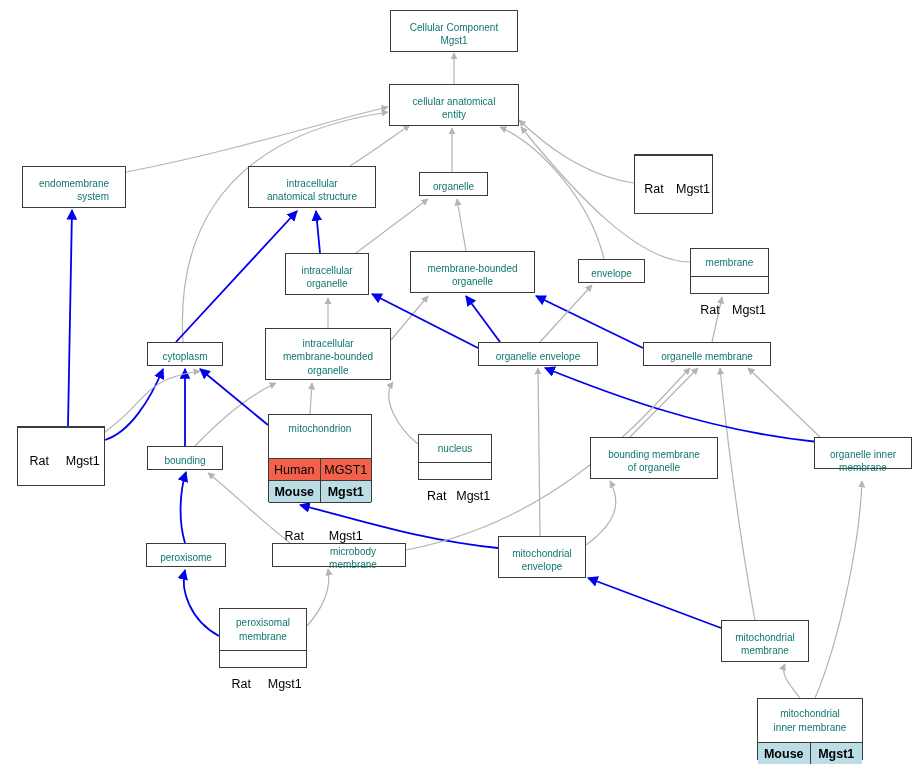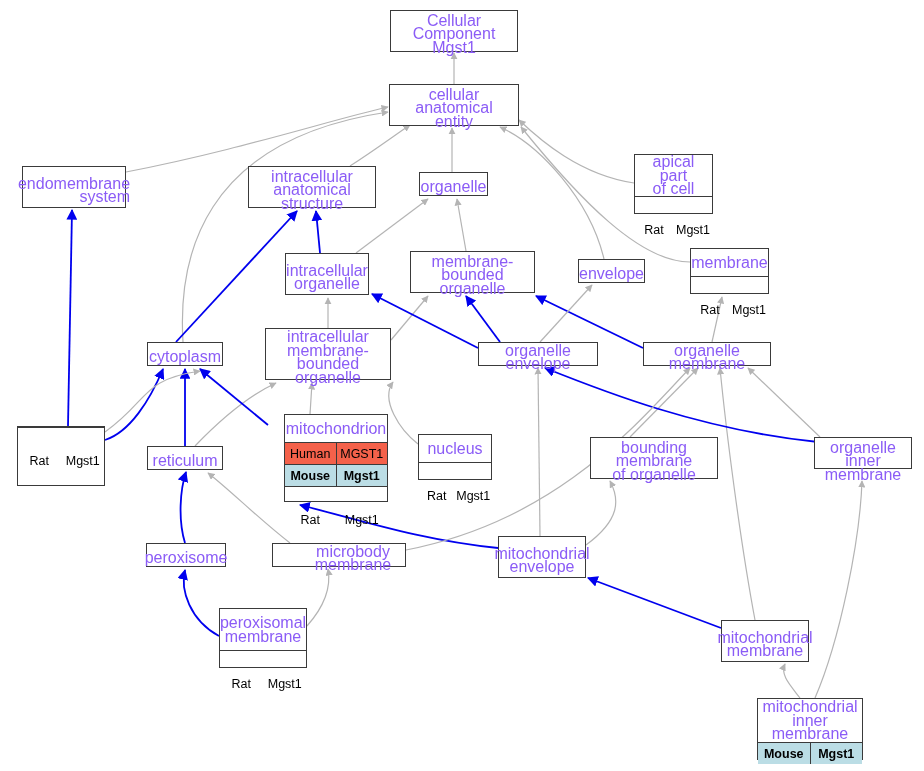--- a/index.html
+++ b/index.html
@@ -2,21 +2,21 @@
 <html><head>
 <meta charset="utf-8">
 <style>
   html,body{margin:0;padding:0;background:#ffffff;}
   body{font-family:"Liberation Sans", sans-serif;}
   #canvas{position:relative;width:924px;height:771px;background:#fff;overflow:hidden;}
   svg#edges{position:absolute;left:0;top:0;width:924px;height:771px;pointer-events:none;}
   .node{position:absolute;box-sizing:border-box;background:#ffffff;border:1.6px solid #3a3a3a;
         display:flex;flex-direction:column;}
   .node .title{flex:0 0 auto;display:flex;align-items:center;justify-content:center;
-        text-align:center;font-size:16px;color:#8b5cf6;line-height:13.5px;padding:2px 5px;
+        text-align:center;font-size:10px;color:#0f766e;line-height:13.5px;padding:2px 5px;
         white-space:pre-line;}
   .annots{display:flex;flex-direction:column;border-top:1.6px solid #3a3a3a;}
   .annot-row{display:flex;height:21px;}
   .annot-row + .annot-row{border-top:1.6px solid #3a3a3a;}
   .annot-cell{flex:1 1 50%;display:flex;align-items:center;justify-content:center;
         font-size:12.5px;color:#000;}
   .annot-cell.left{border-right:1.6px solid #3a3a3a;}
   .sp-human{background:#F4614A;}
   .sp-mouse{background:#BBDDE5;font-weight:bold;}
   .sp-rat{background:#FFD700;margin-top:33px;}
@@ -93,22 +93,20 @@
 system</div>
       </div>
       <div class="node" style="left: 248px; top: 166px; width: 128px; height: 42px;">
         <div class="title" style="height: 42px;">intracellular
 anatomical structure</div>
       </div>
       <div class="node" style="left: 419px; top: 172px; width: 69px; height: 24px;">
         <div class="title" style="height: 24px;">organelle</div>
       </div>
       <div class="node" style="left: 634px; top: 154px; width: 79px; height: 60px;">
-        <div class="title" style="height: 37.4px;">apical part
-of cell</div>
         <div class="annots">
           <div class="annot-row">
             <div class="annot-cell left sp-rat">Rat</div>
             <div class="annot-cell sp-rat">Mgst1</div>
           </div>
         </div>
       </div>
       <div class="node" style="left: 285px; top: 253px; width: 84px; height: 42px;">
         <div class="title" style="height: 42px;">intracellular
 organelle</div>
@@ -144,21 +142,21 @@
         <div class="title" style="height: 24px;">organelle membrane</div>
       </div>
       <div class="node" style="left: 17px; top: 426px; width: 88px; height: 60px;">
         <div class="annots">
           <div class="annot-row">
             <div class="annot-cell left sp-rat">Rat</div>
             <div class="annot-cell sp-rat">Mgst1</div>
           </div>
         </div>
       </div>
-      <div class="node" style="left: 284px; top: 414px; width: 104px; height: 88px;">
+      <div class="node" style="left: 268px; top: 414px; width: 104px; height: 88px; gap: 16px;">
         <div class="title" style="height: 23.4px;">mitochondrion</div>
         <div class="annots">
           <div class="annot-row">
             <div class="annot-cell left sp-human">Human</div>
             <div class="annot-cell sp-human">MGST1</div>
           </div>
           <div class="annot-row">
             <div class="annot-cell left sp-mouse">Mouse</div>
             <div class="annot-cell sp-mouse">Mgst1</div>
           </div>
@@ -171,21 +169,21 @@
       <div class="node" style="left: 418px; top: 434px; width: 74px; height: 46px;">
         <div class="title" style="height: 23.4px;">nucleus</div>
         <div class="annots">
           <div class="annot-row">
             <div class="annot-cell left sp-rat">Rat</div>
             <div class="annot-cell sp-rat">Mgst1</div>
           </div>
         </div>
       </div>
       <div class="node" style="left: 147px; top: 446px; width: 76px; height: 24px;">
-        <div class="title" style="height: 24px;">reticulum</div>
+        <div class="title" style="height: 24px;">bounding</div>
       </div>
       <div class="node" style="left: 590px; top: 437px; width: 128px; height: 42px;">
         <div class="title" style="height: 42px;">bounding membrane
 of organelle</div>
       </div>
       <div class="node" style="left: 814px; top: 437px; width: 98px; height: 32px;">
         <div class="title" style="height: 42px;">organelle inner
 membrane</div>
       </div>
       <div class="node" style="left: 146px; top: 543px; width: 80px; height: 24px;">

